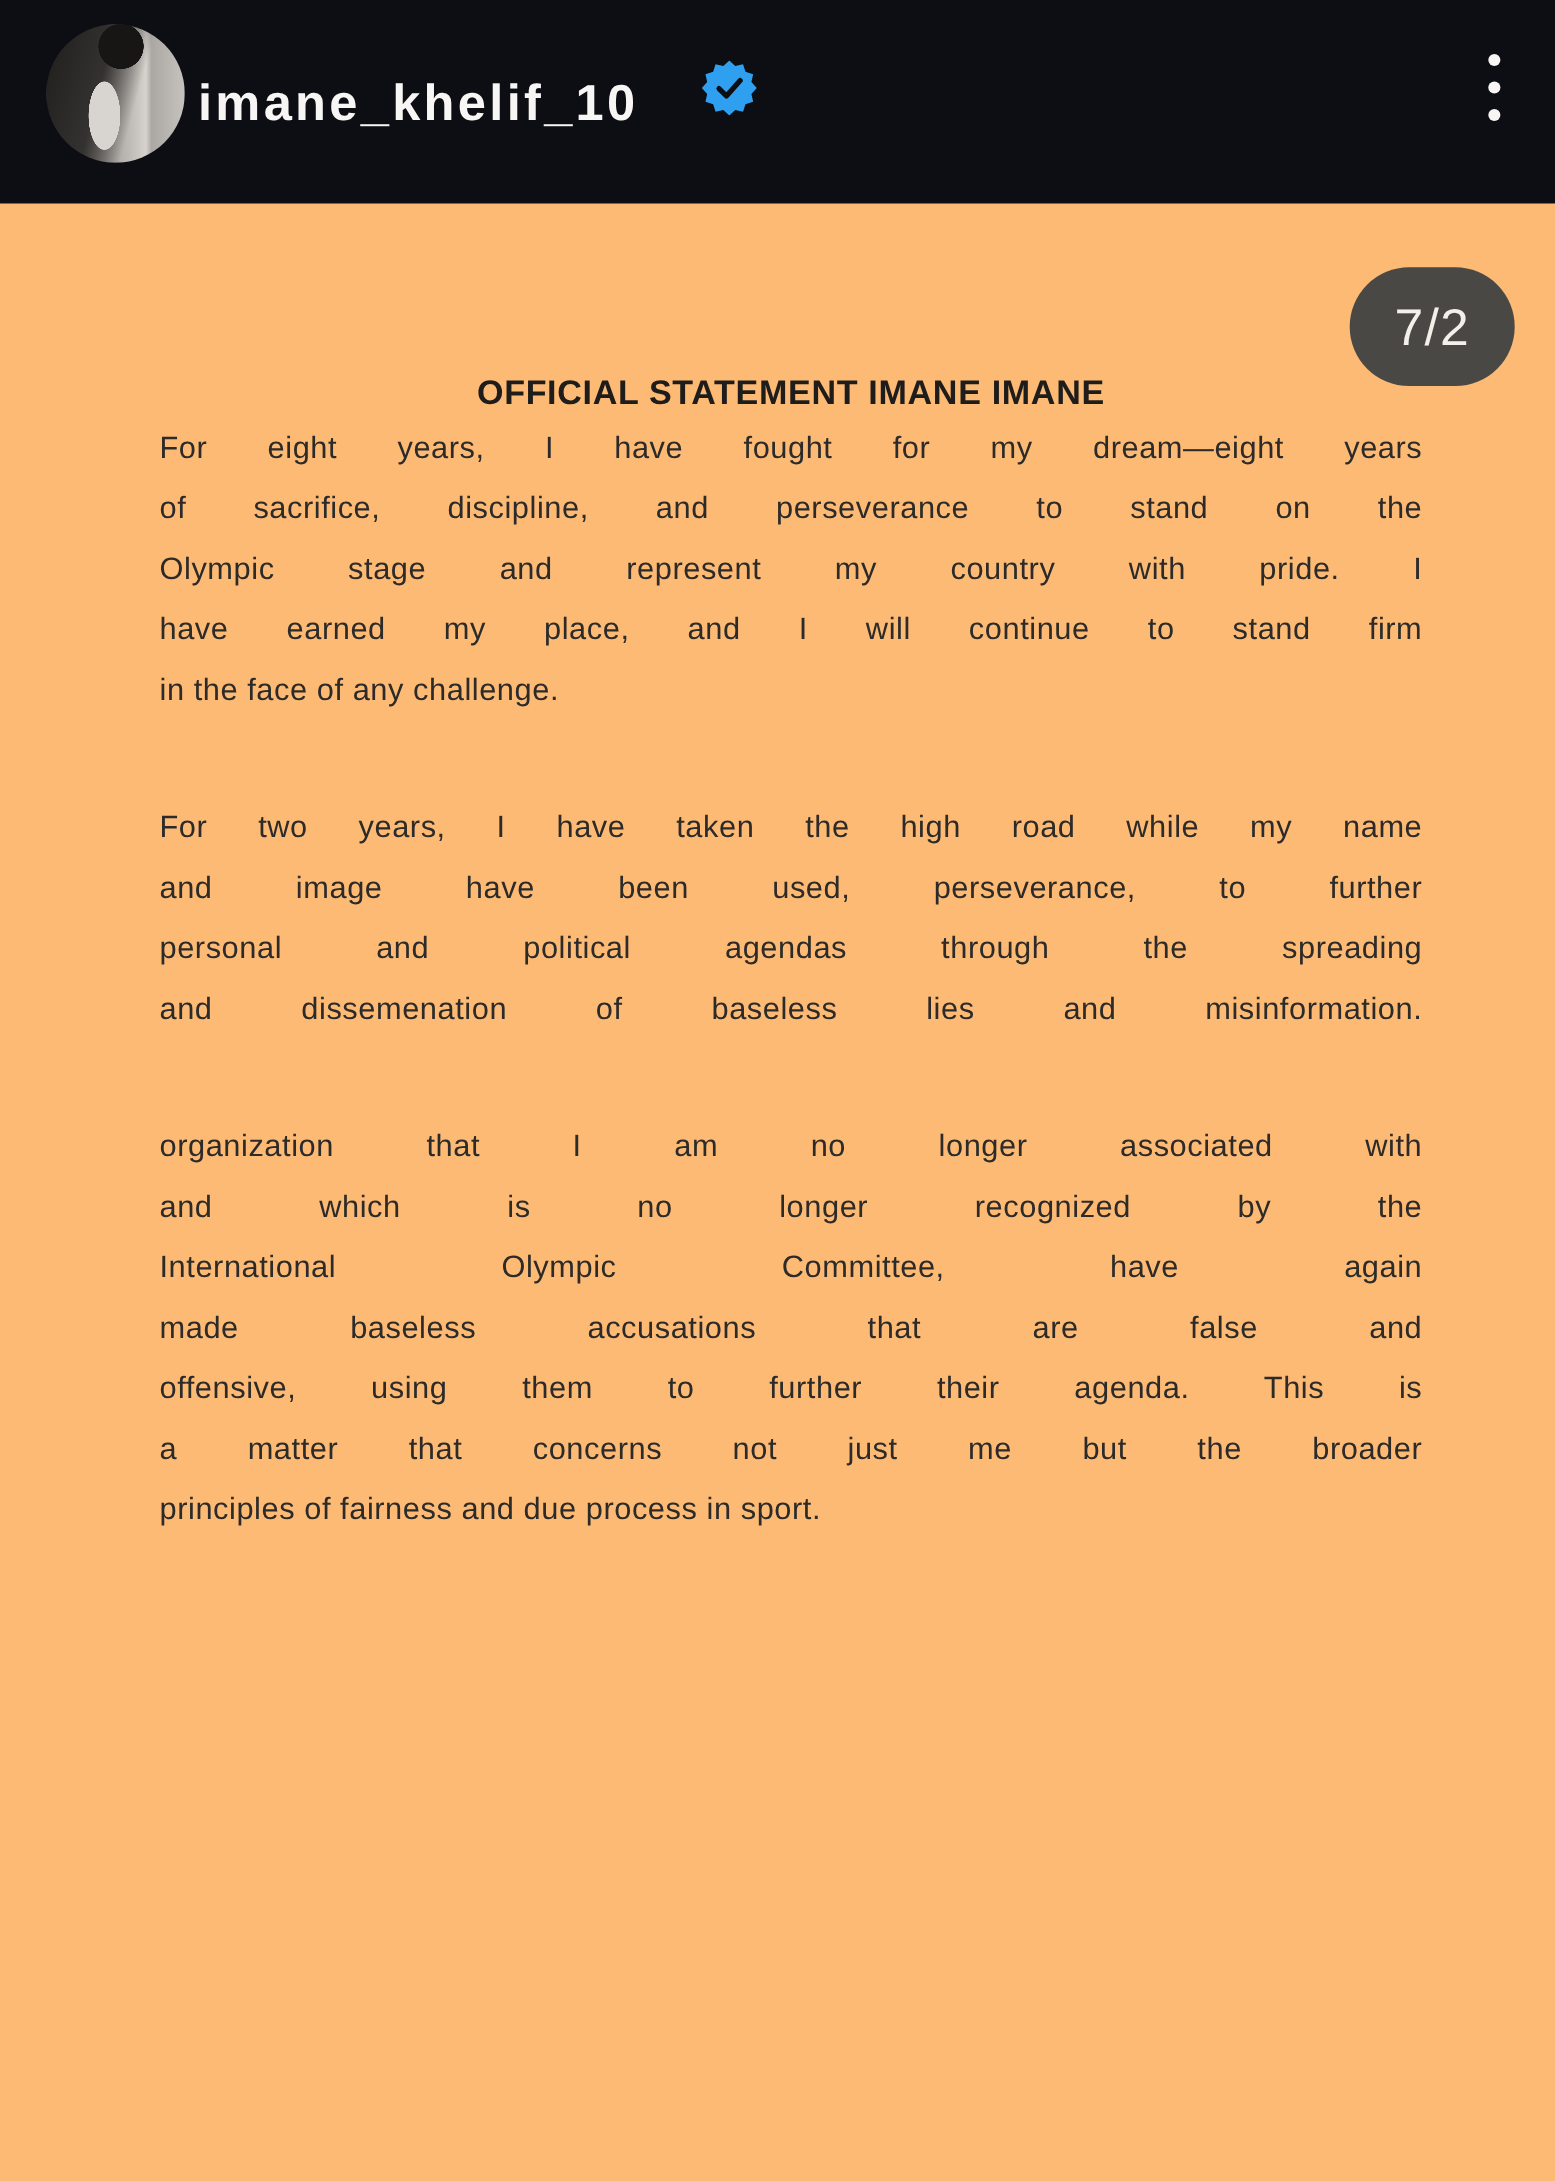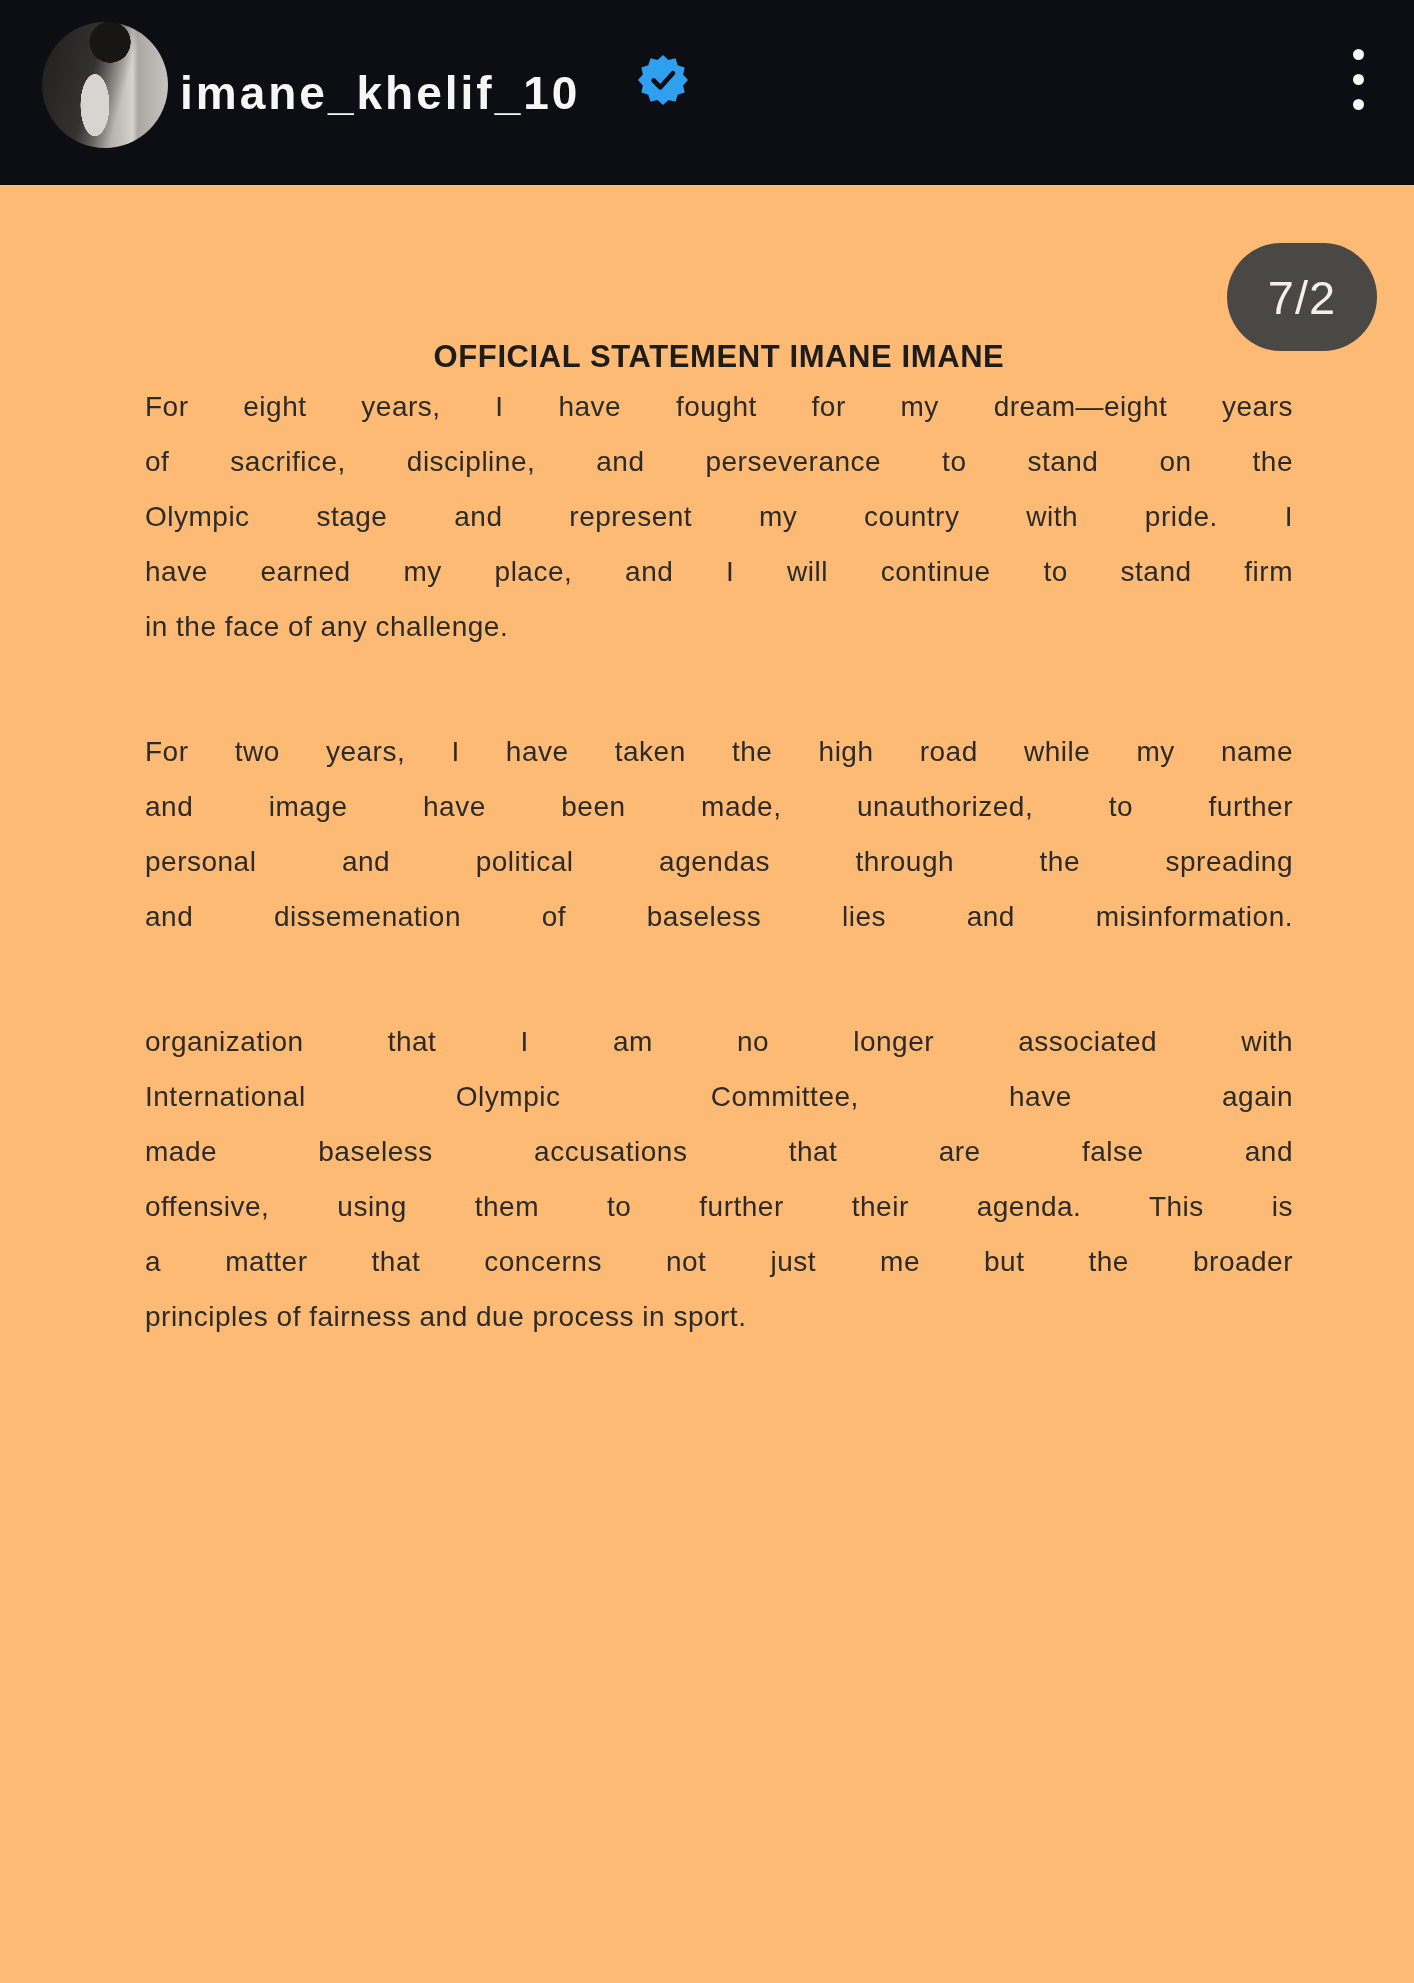--- a/index.html
+++ b/index.html
@@ -146,26 +146,27 @@
     <div class="statement-body">
         <div class="para">
           <div class="line">For eight years, I have fought for my dream—eight years</div>
           <div class="line">of sacrifice, discipline, and perseverance to stand on the</div>
           <div class="line">Olympic stage and represent my country with pride. I</div>
           <div class="line">have earned my place, and I will continue to stand firm</div>
           <div class="line last">in the face of any challenge.</div>
         </div>
         <div class="para">
           <div class="line">For two years, I have taken the high road while my name</div>
-          <div class="line">and image have been made, unauthorized, to further</div>
+          <div class="line">and image have been used, perseverance, to further</div>
           <div class="line">personal and political agendas through the spreading</div>
           <div class="line">and dissemenation of baseless lies and misinformation.</div>
         </div>
         <div class="para">
           <div class="line">organization that I am no longer associated with</div>
+          <div class="line">and which is no longer recognized by the</div>
           <div class="line">International Olympic Committee, have again</div>
           <div class="line">made baseless accusations that are false and</div>
           <div class="line">offensive, using them to further their agenda. This is</div>
           <div class="line">a matter that concerns not just me but the broader</div>
           <div class="line last">principles of fairness and due process in sport.</div>
         </div>
       </div>
   </div>
 
 </div>

